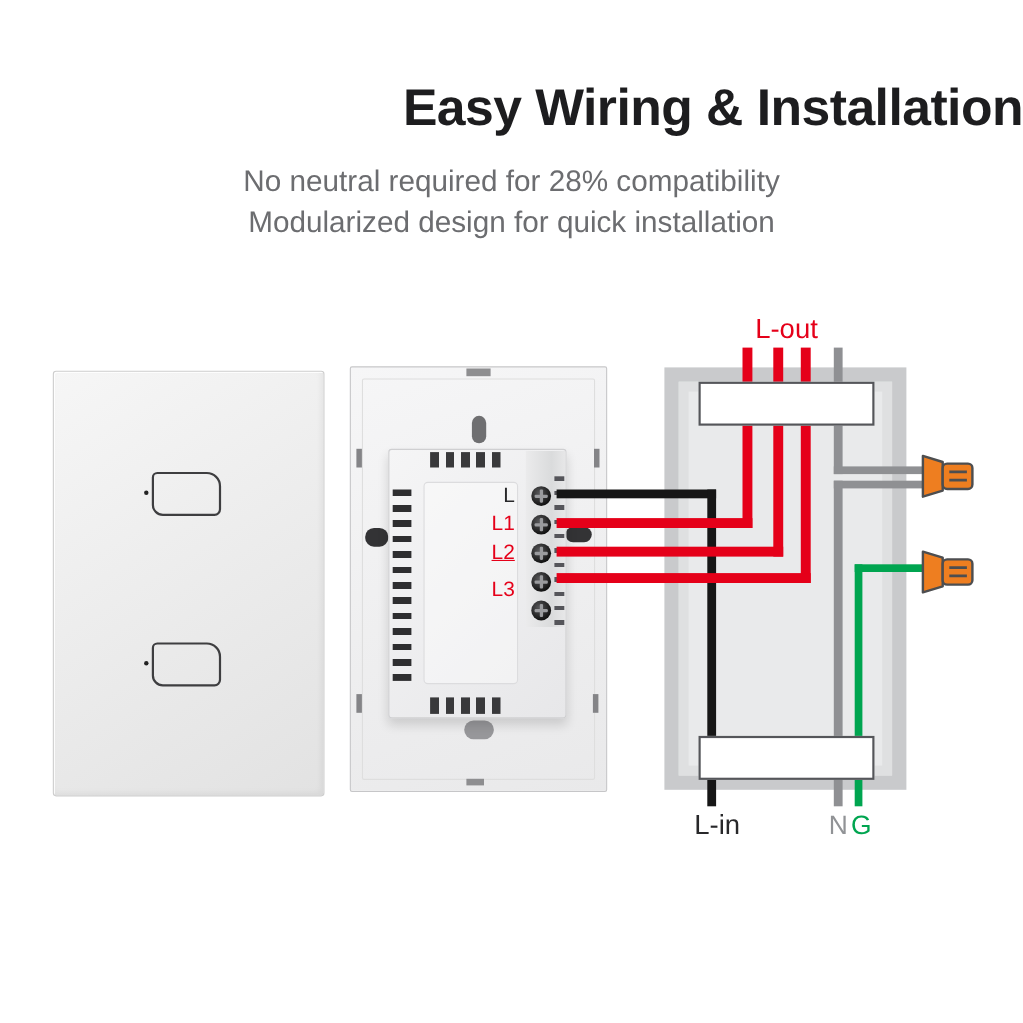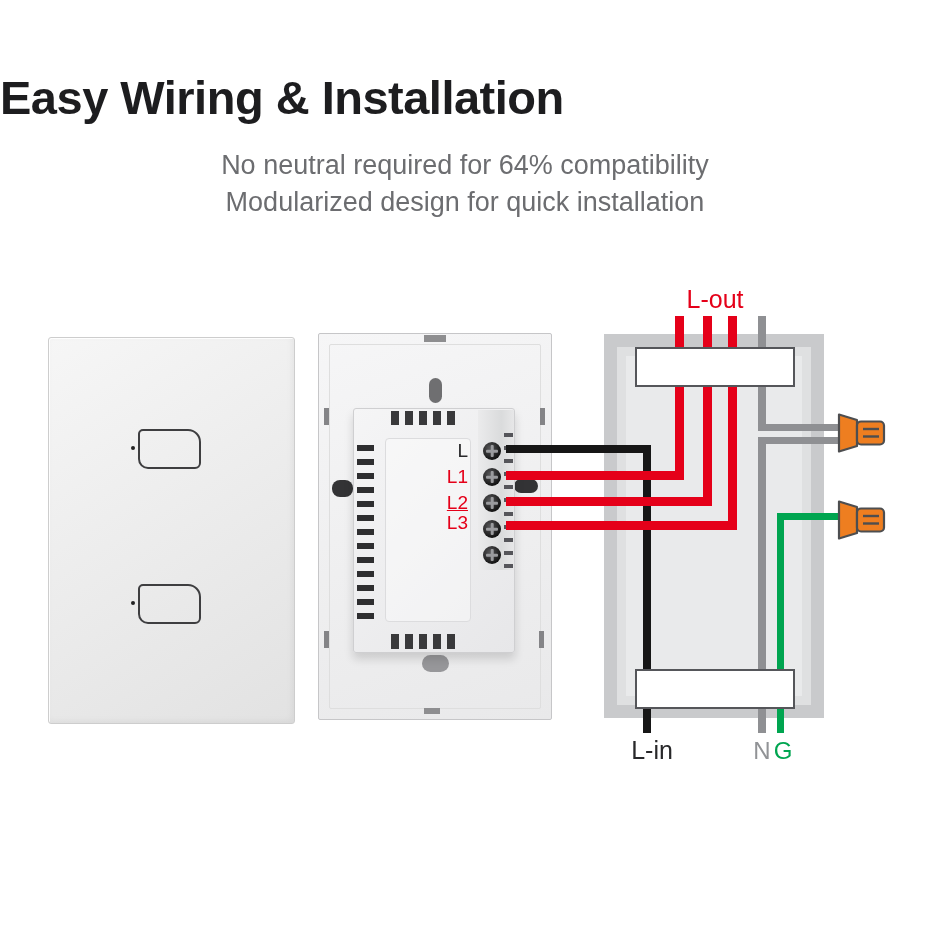--- a/index.html
+++ b/index.html
@@ -3,21 +3,21 @@
 <meta charset="utf-8">
 <style>
   html,body { margin:0; padding:0; background:#ffffff; }
   #page {
     position:relative; width:930px; height:930px; background:#ffffff;
     font-family:"Liberation Sans", sans-serif; overflow:hidden;
   }
 
   
   #title {
-    position:absolute; left:0; right:0; top:70px; text-align:left;
+    position:absolute; left:0; right:0; top:70px; text-align:right;
     font-size:47px; font-weight:700; letter-spacing:-0.5px; color:var(--title-color);
   }
   #subtitle {
     position:absolute; left:0; right:0; top:147px; text-align:center;
     font-size:27px; line-height:37px; color:var(--subtitle-color);
   }
 
   
   #switch-panel {
     position:absolute; left:48px; top:337px; width:245px; height:385px;
@@ -105,21 +105,21 @@
 
   .wire-nut { position:absolute; left:836px; width:52px; height:42px; }
 </style>
 </head>
 <body>
 
 <div id="page">
 
   <div id="title">Easy Wiring &amp; Installation</div>
   <div id="subtitle">
-    <div>No neutral required for 64% compatibility</div>
+    <div>No neutral required for 28% compatibility</div>
     <div>Modularized design for quick installation</div>
   </div>
 
   <div id="switch-panel">
     <div class="touch-btn" style="top:91px;"></div>
     <div class="led-dot" style="top:108px;"></div>
     <div class="touch-btn" style="top:246px;"></div>
     <div class="led-dot" style="top:263px;"></div>
   </div>
 
@@ -142,21 +142,21 @@
       <div id="vents-top"></div>
       <div id="vents-bottom"></div>
       <div id="vents-left"></div>
       <div id="module-inner-panel"></div>
       <div id="terminal-strip"></div>
       <div id="terminal-dash-strip"></div>
 
       <div class="term-label black" style="top:32px;">L</div>
       <div class="term-label" style="top:58px;">L1</div>
       <div class="term-label" style="top:84px;text-decoration:underline;">L2</div>
-      <div class="term-label" style="top:104px;">L3</div>
+      <div class="term-label" style="top:118px;">L3</div>
 
       <div class="screw" style="top:33px;"></div>
       <div class="screw" style="top:59px;"></div>
       <div class="screw" style="top:85px;"></div>
       <div class="screw" style="top:111px;"></div>
       <div class="screw" style="top:137px;"></div>
     </div>
   </div>
 
   <div id="wall-box">

